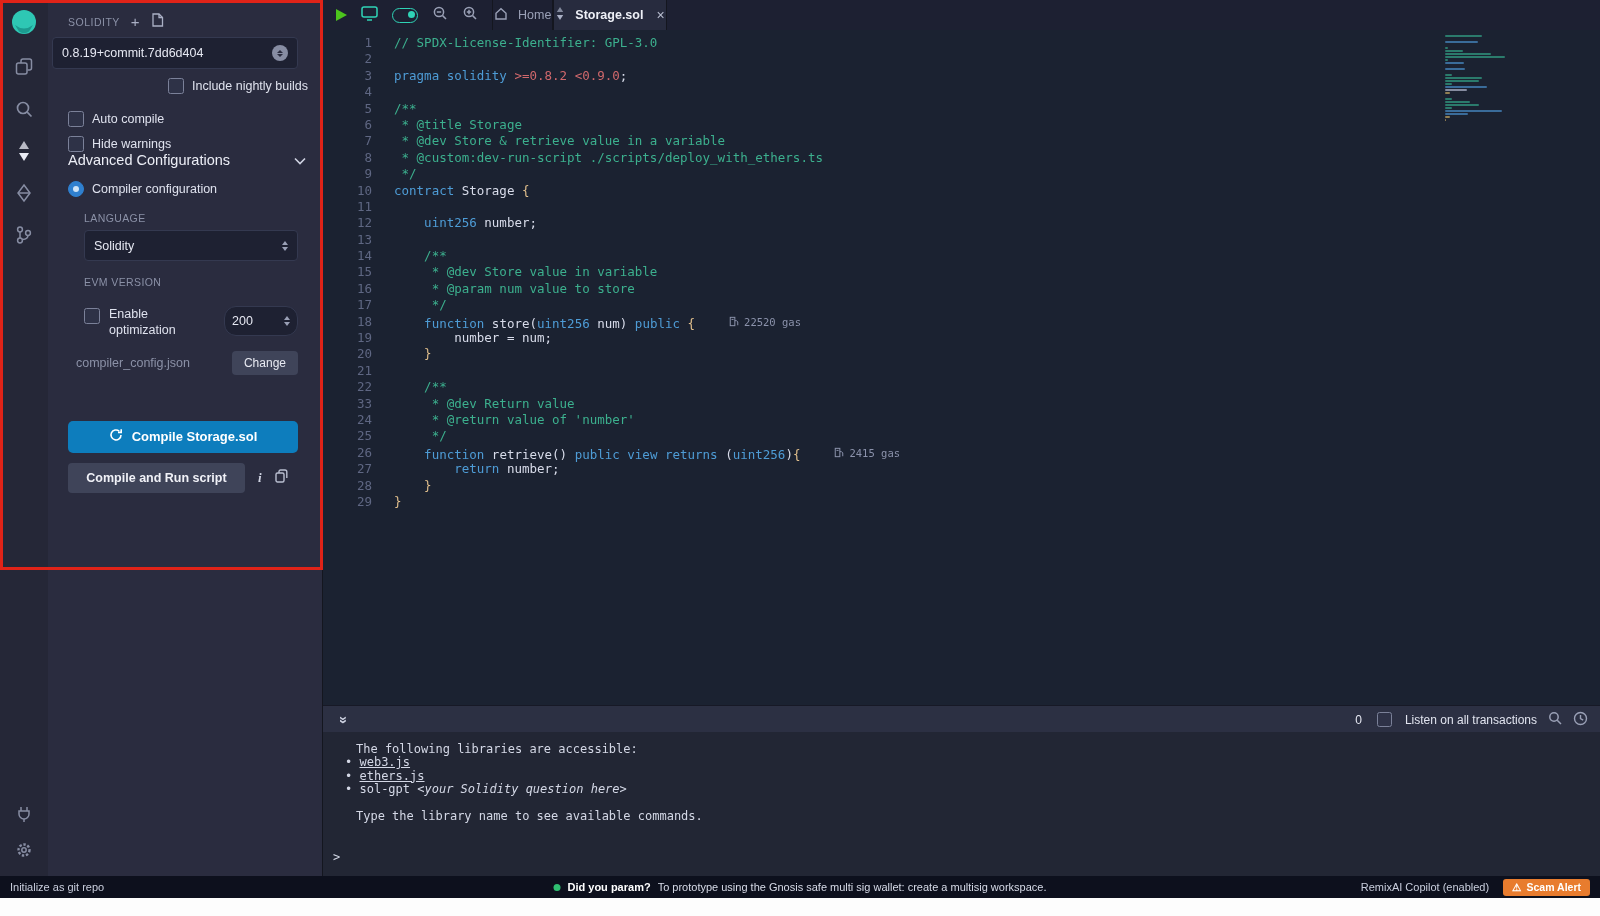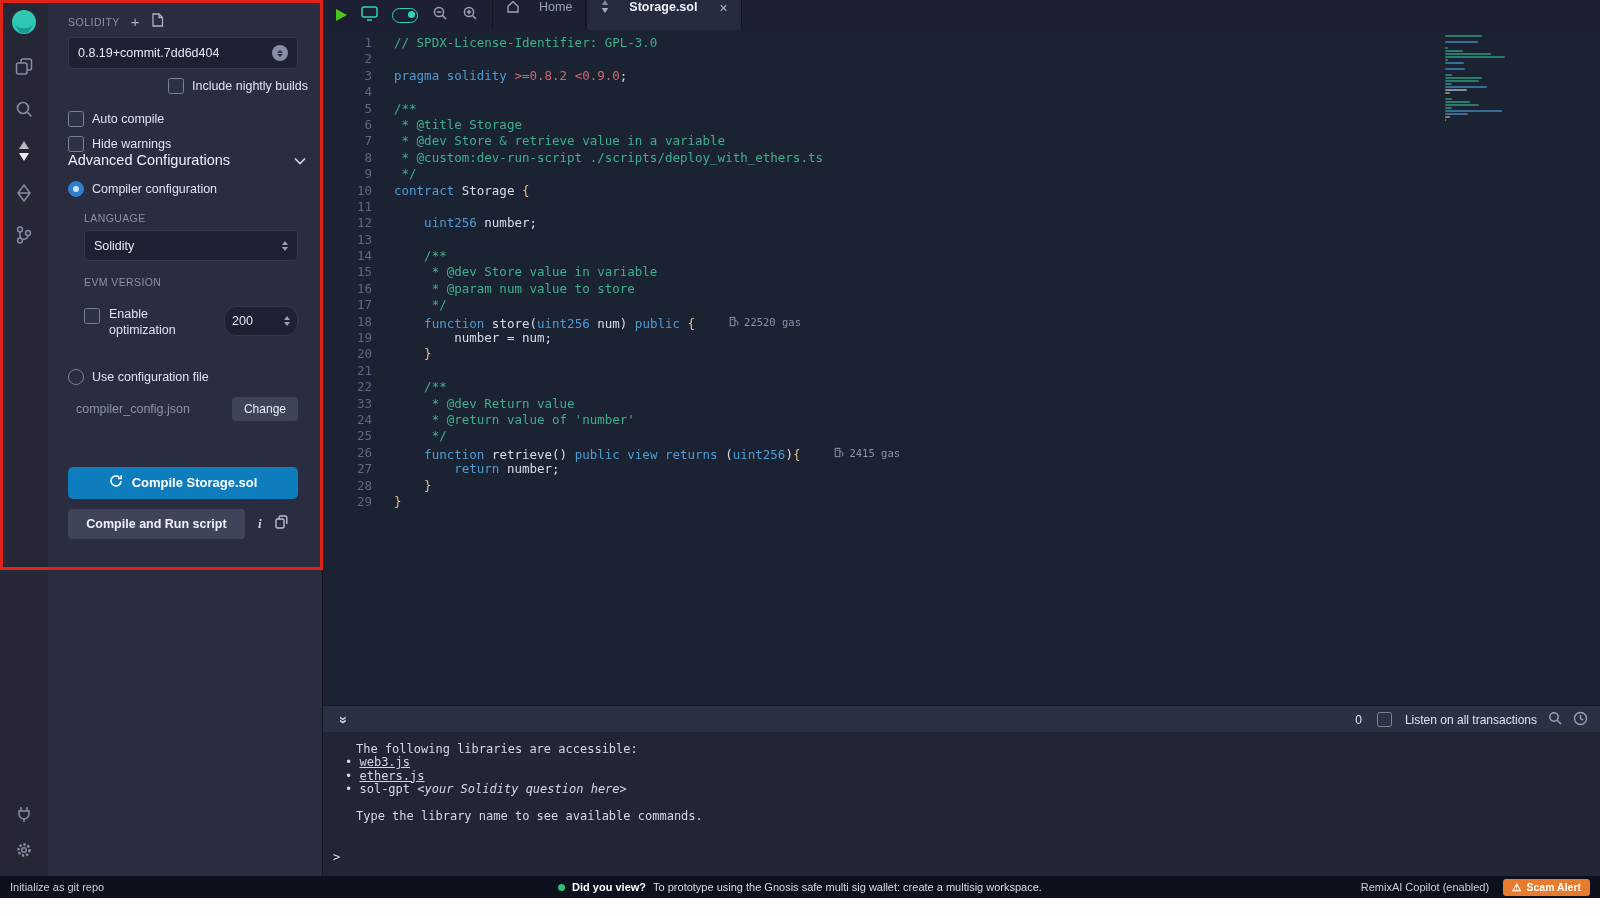--- a/index.html
+++ b/index.html
@@ -21,21 +21,21 @@
   .sp-header{display:flex;align-items:center;padding:10px 14px 2px 12px;}
   .sp-title{font-weight:bold;font-size:13.5px;letter-spacing:.3px;color:#eceef6;}
   .sp-hicons{margin-left:auto;display:flex;align-items:center;gap:11px;}
   .check{color:#1fb58c;font-size:14px;font-weight:bold;}
   .chev{color:#aab0c5;font-size:15px;line-height:10px;cursor:pointer;}
   .compiler-row{display:flex;align-items:center;gap:11px;padding:13px 14px 7px 20px;}
   .lbl-sm{font-size:10.5px;letter-spacing:.5px;color:#8b91a7;}
   .plus{color:#aab0c5;font-size:15px;line-height:10px;cursor:pointer;}
   .sel{display:flex;align-items:center;justify-content:space-between;background:#1e2132;border:1px solid #343950;
        border-radius:4px;height:29px;padding:0 9px;color:#e6e8f2;cursor:pointer;}
-  .sel.version{margin:0 24px 0 20px;height:30px;}
+  .sel.version{margin:0 24px 0 4px;height:30px;}
   .circle-step{width:16px;height:16px;border-radius:50%;background:#878da3;display:flex;flex-direction:column;align-items:center;justify-content:center;gap:1px;flex:none;}
   .circle-step i{display:block;width:0;height:0;border-left:3px solid transparent;border-right:3px solid transparent;}
   .circle-step .up{border-bottom:3px solid #2a2c3f;}
   .circle-step .dn{border-top:3px solid #2a2c3f;}
   .updown{display:inline-flex;flex-direction:column;gap:2px;}
   .updown i{display:block;width:0;height:0;border-left:3.5px solid transparent;border-right:3.5px solid transparent;}
   .updown .up{border-bottom:4px solid #9aa0b6;}
   .updown .dn{border-top:4px solid #9aa0b6;}
   .cb{width:14px;height:14px;border:1px solid #7b8199;border-radius:2.5px;background:#2e3247;flex:none;cursor:pointer;}
   .cb.small{width:13px;height:13px;}
@@ -65,21 +65,21 @@
   .btn-secondary{width:177px;height:30px;background:#3f4459;color:#f0f1f7;border:none;border-radius:4px;font-size:12.5px;font-weight:600;font-family:inherit;cursor:pointer;}
   .info-i{font-family:"Liberation Serif",serif;font-style:italic;font-weight:bold;color:#cfd3e2;font-size:13px;cursor:pointer;}
 
   
   .mainarea{position:absolute;left:322px;top:0;right:0;height:876px;}
   .tabbar{height:30px;background:#1d2032;border-bottom:1px solid #11131f;display:flex;align-items:stretch;}
   .tb-icons{display:flex;align-items:center;gap:14px;padding:0 14px 0 14px;}
   .play{width:0;height:0;border-left:11px solid #4cc41d;border-top:6.5px solid transparent;border-bottom:6.5px solid transparent;cursor:pointer;}
   .toggle{width:24px;height:13px;border:1.5px solid #2fd3b6;border-radius:8px;position:relative;cursor:pointer;}
   .toggle::after{content:"";position:absolute;right:2px;top:2px;width:7px;height:7px;border-radius:50%;background:#2fd3b6;}
-  .tab{display:flex;align-items:flex-start;gap:19px;padding:0 13px;font-size:12.5px;color:#9aa0b6;
+  .tab{display:flex;align-items:center;gap:10px;padding:0 1px;font-size:12.5px;color:#9aa0b6;
        border-left:1px solid #14161f;border-right:1px solid #14161f;cursor:pointer;}
   .tab.active{background:#272b3e;color:#eef0f7;font-weight:600;}
   .tab .close{color:#b9bed0;font-size:14px;margin-left:3px;font-weight:400;}
 
   .editor{position:absolute;top:30px;left:0;right:0;height:675px;background:#1b2231;overflow:hidden;
           font-family:"DejaVu Sans Mono",monospace;font-size:12.5px;}
   .gutter{position:absolute;left:0;top:5px;width:50px;text-align:right;color:#5f6783;}
   .ln{height:16.4px;line-height:16.4px;}
   .code{position:absolute;left:72px;top:5px;right:95px;white-space:pre;color:#d8dcea;}
   .cl{height:16.4px;line-height:16.4px;}
@@ -253,24 +253,20 @@
         <span class="num-input">
           <span>200</span>
           <span class="updown">
               <i class="up"></i>
               <i class="dn"></i>
             </span>
         </span>
       </div>
     </div>
 
-    <div class="radio-row cfg">
-      <span class="radio"></span>
-      <span>Use configuration file</span>
-    </div>
     <div class="cfg-row">
       <span class="muted">compiler_config.json</span>
       <button class="btn-gray">Change</button>
     </div>
 
     <button class="btn-primary">
       <span>
         <svg width="14" height="14" viewBox="0 0 14 14" fill="none" stroke="#ffffff" stroke-width="1.6">
             <path d="M12 7 a5 5 0 1 1 -1.8 -3.9"></path>
             <path d="M12.2 1.2 V4.4 H9"></path>
@@ -448,21 +444,21 @@
       </div>
       <div class="t-line t-indent t-hint">Type the library name to see available commands.</div>
       <div class="t-prompt">&gt;</div>
     </div>
   </main>
 
   <footer class="statusbar">
     <span class="sb-left">Initialize as git repo</span>
     <div class="sb-center">
       <span class="tip-dot"></span>
-      <b>Did you view?</b>
+      <b>Did you param?</b>
       <span>To prototype using the Gnosis safe multi sig wallet: create a multisig workspace.</span>
     </div>
     <div class="sb-right">
       <span>RemixAI Copilot (enabled)</span>
       <span class="scam">
         <span>⚠</span>
         <span>Scam Alert</span>
       </span>
     </div>
   </footer>

